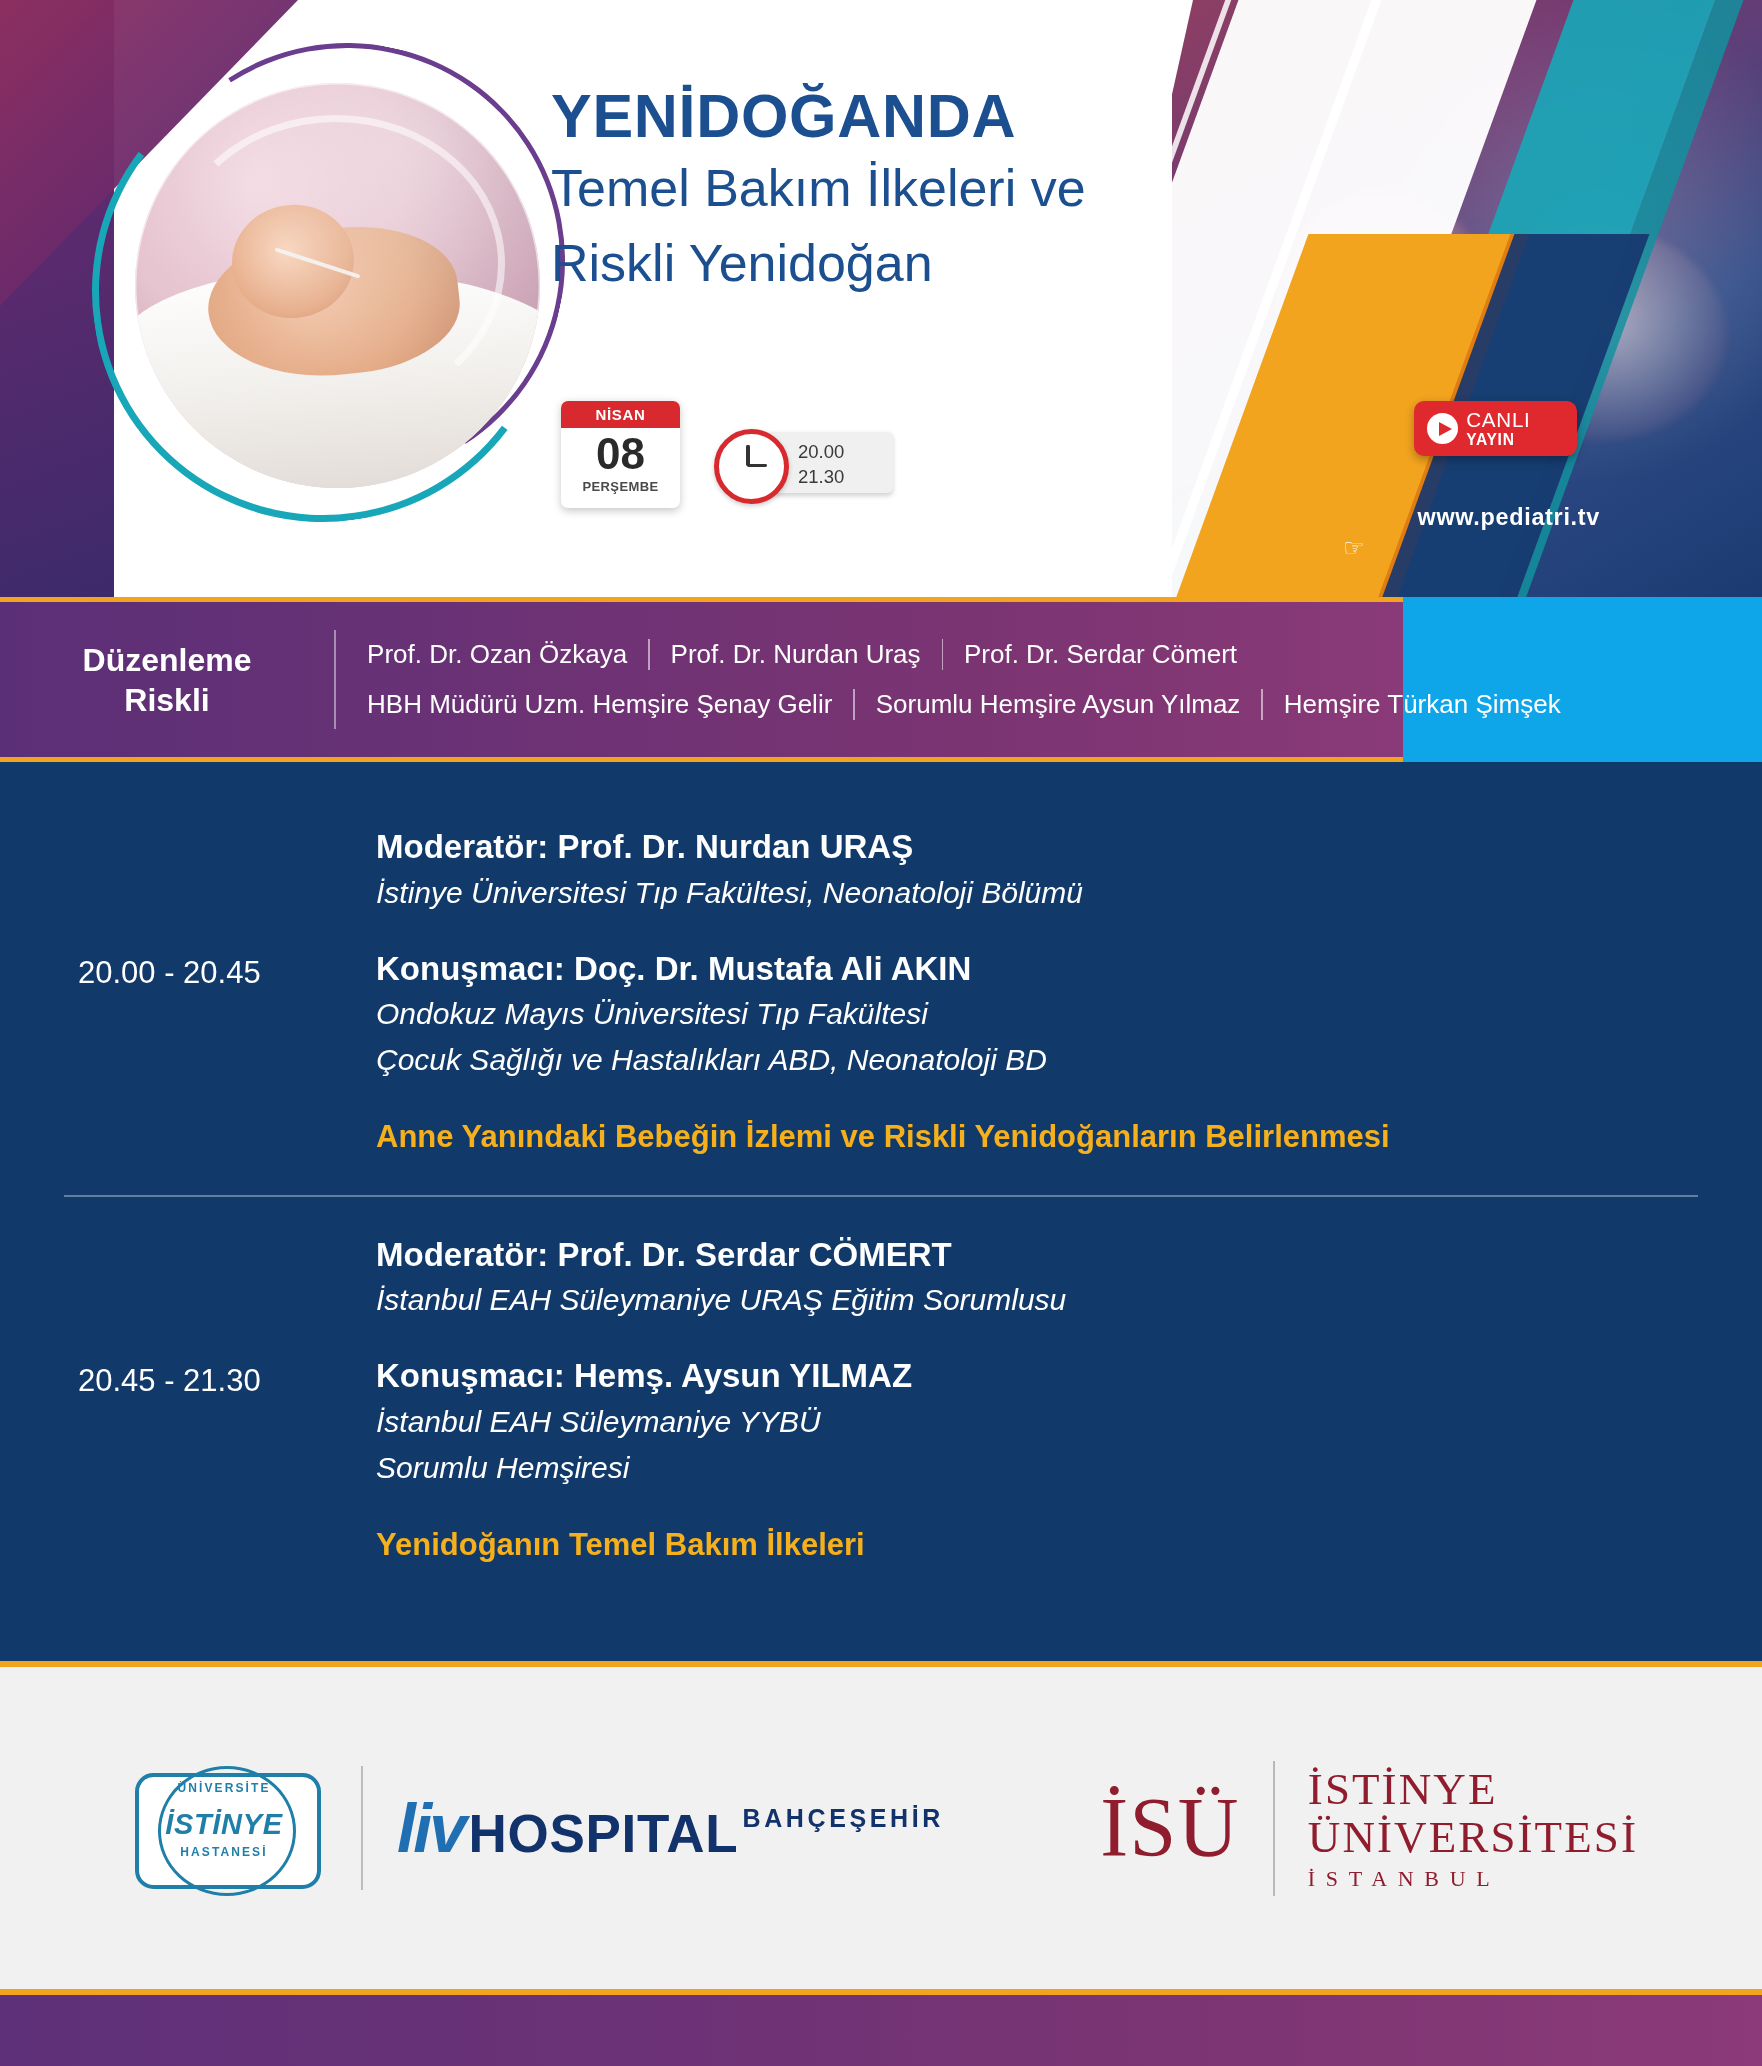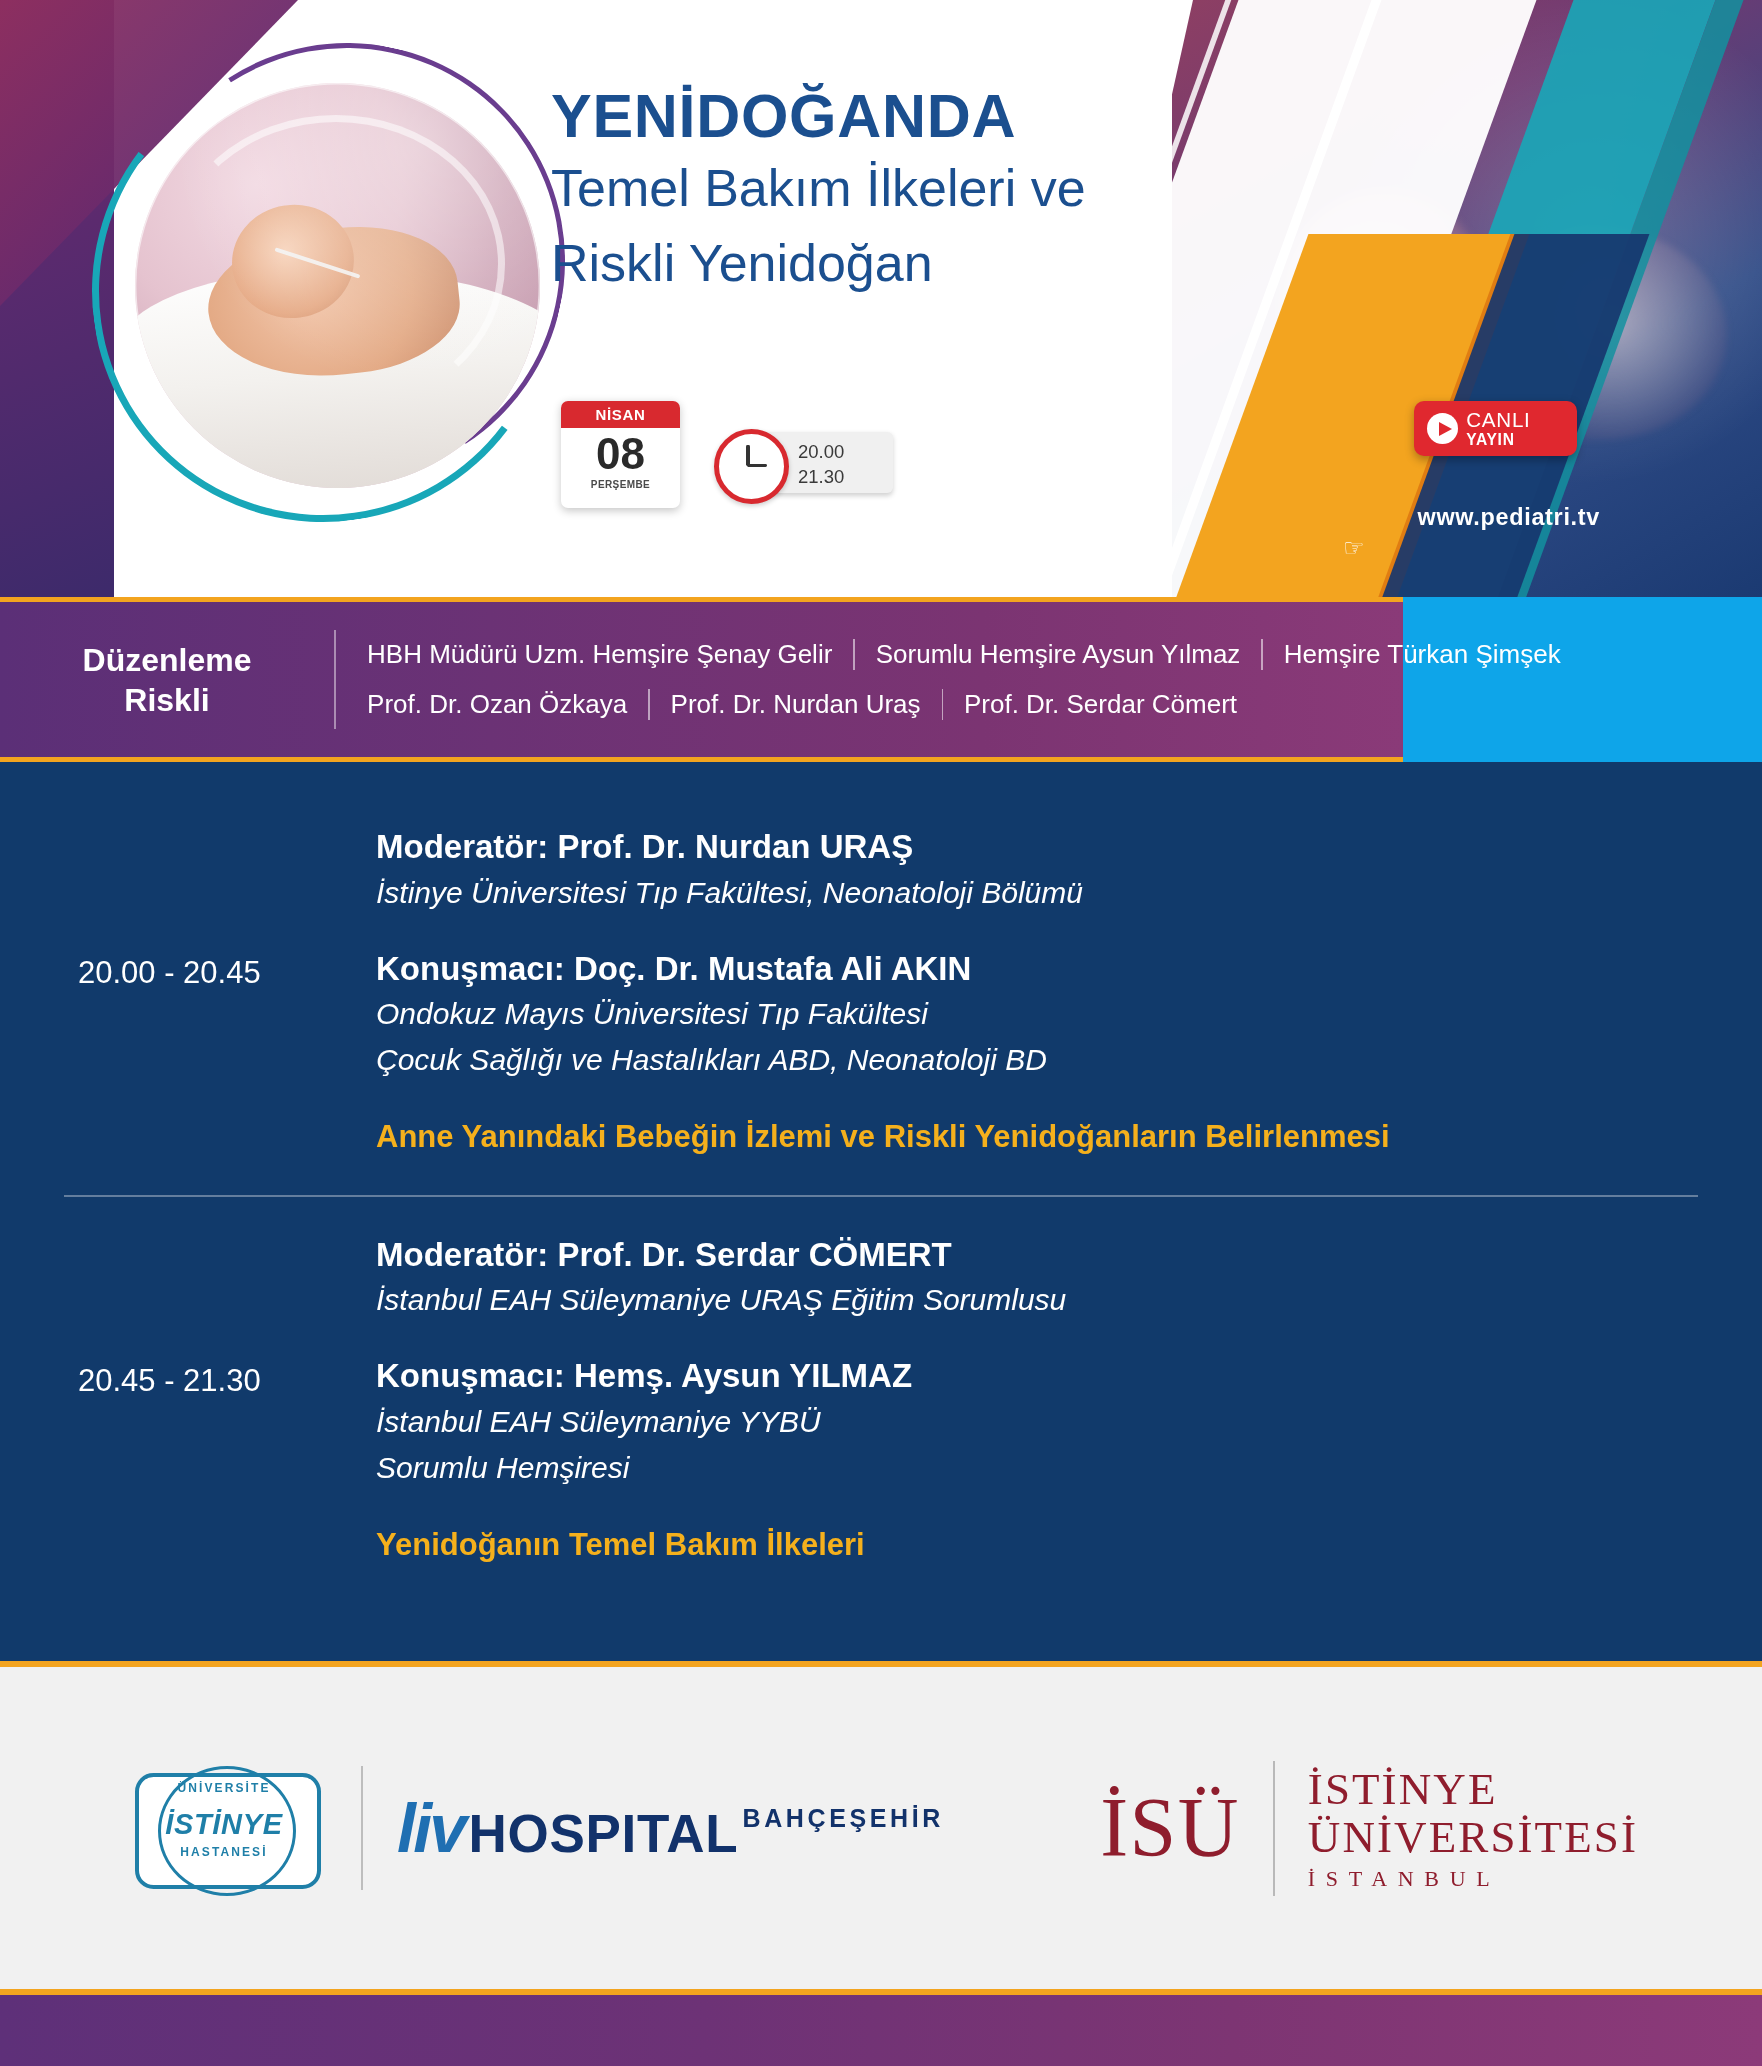--- a/index.html
+++ b/index.html
@@ -264,21 +264,21 @@
     line-height: 27px;
     letter-spacing: 0.7px;
   }
   .cal-day {
     font-size: 44px;
     font-weight: 700;
     color: #2a2a2a;
     line-height: 51px;
   }
   .cal-dow {
-    font-size: 10px;
+    font-size: 13px;
     font-weight: 700;
     color: #4a4a4a;
     letter-spacing: 0.4px;
     text-align: center;
   }
 
   
   .clock-wrap {
     position: absolute;
     left: 714px; top: 426px;
@@ -693,32 +693,32 @@
   </div>
 
   <div class="board">
     <div class="board-label">
       <div>Düzenleme</div>
       <div>Riskli</div>
     </div>
     <div class="board-sep"></div>
     <div class="board-names">
       <div class="board-row">
+        <span class="nm">Prof. Dr. Ozan Özkaya</span>
+        <span class="vdiv"></span>
+        <span class="nm">Prof.  Dr. Nurdan Uraş</span>
+        <span class="vdiv"></span>
+        <span class="nm">Prof. Dr. Serdar Cömert</span>
+      </div>
+      <div class="board-row">
         <span class="nm">HBH Müdürü Uzm. Hemşire Şenay Gelir</span>
         <span class="vdiv"></span>
         <span class="nm">Sorumlu Hemşire Aysun Yılmaz</span>
         <span class="vdiv"></span>
         <span class="nm">Hemşire Türkan Şimşek</span>
-      </div>
-      <div class="board-row">
-        <span class="nm">Prof. Dr. Ozan Özkaya</span>
-        <span class="vdiv"></span>
-        <span class="nm">Prof.  Dr. Nurdan Uraş</span>
-        <span class="vdiv"></span>
-        <span class="nm">Prof. Dr. Serdar Cömert</span>
       </div>
     </div>
   </div>
 
   <div class="program">
 
     <div class="session">
       <div class="sess-time">20.00 - 20.45</div>
       <div class="sess-body">
         <div class="mod-line">Moderatör: Prof. Dr. Nurdan URAŞ</div>

